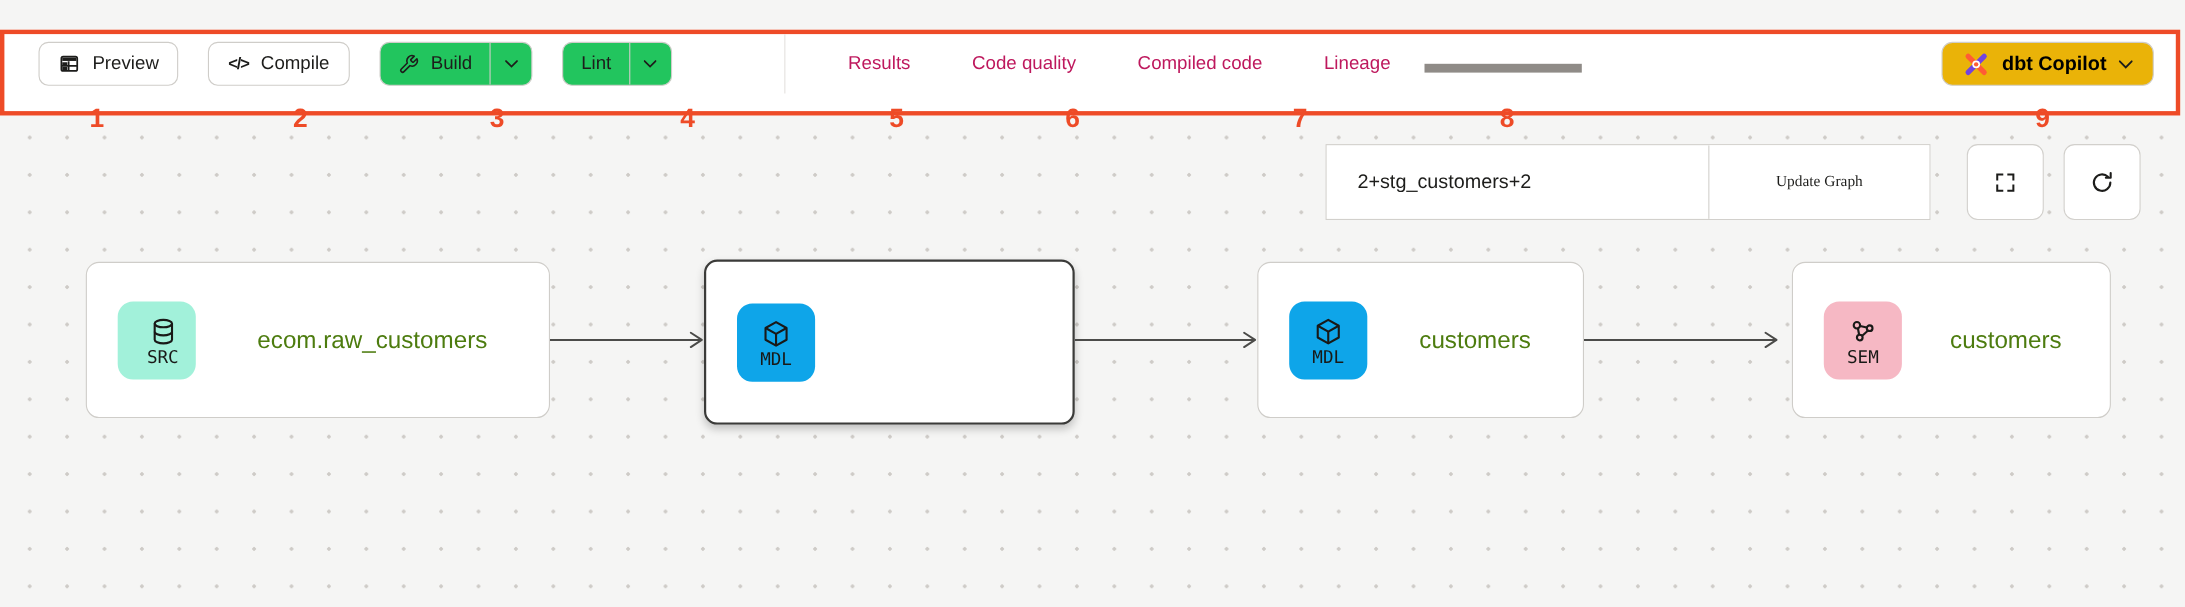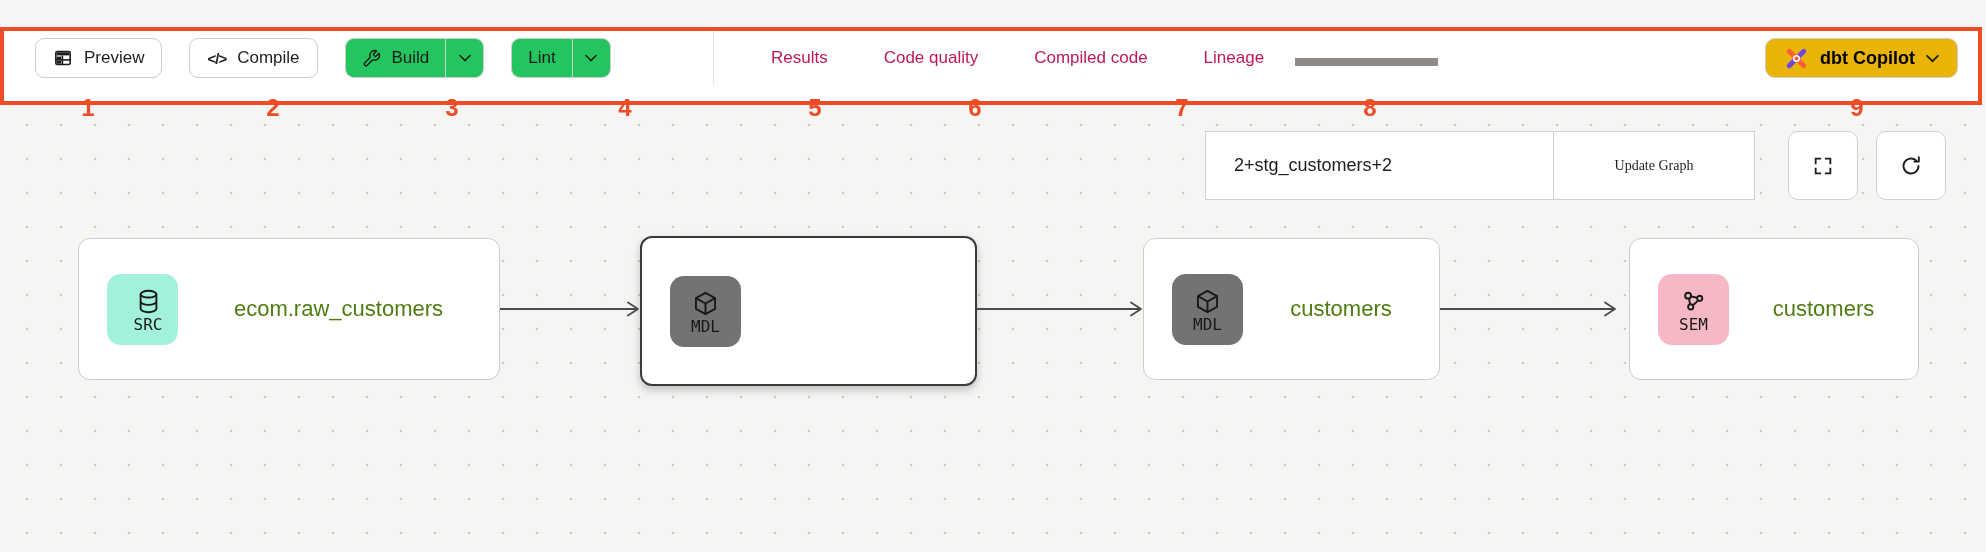--- a/index.html
+++ b/index.html
@@ -86,21 +86,21 @@
   .node.selected {
     border:2.5px solid #3b3b39;
     box-shadow:0 4px 8px rgba(0,0,0,0.22);
   }
   .badge {
     width:71px; height:71px; border-radius:14px; margin-left:28px; flex:none;
     display:flex; flex-direction:column; align-items:center; justify-content:center; gap:1px;
     padding-top:3px;
   }
   .badge-src { background:#a2f1da;padding-left:11px; }
-  .badge-mdl { background:#737373; }
+  .badge-mdl { background:#0ea5e9; }
   .badge-sem { background:#f6b8c4; }
   .badge-label { font-family:"DejaVu Sans Mono", monospace; font-size:16px; color:#191917; line-height:1.1; }
   .node-title { flex:1; text-align:center; font-size:22px; color:#4d7c0f; padding:0 12px; white-space:nowrap; }
   .arrow { position:absolute; }
 </style>
 </head>
 <body>
 
 <div class="canvas-dots"></div>
 

